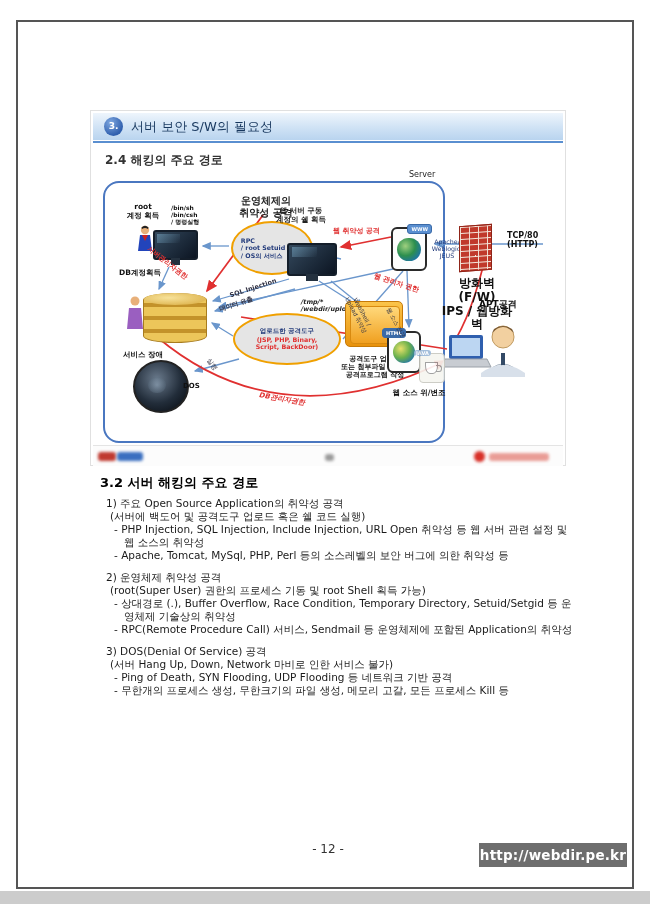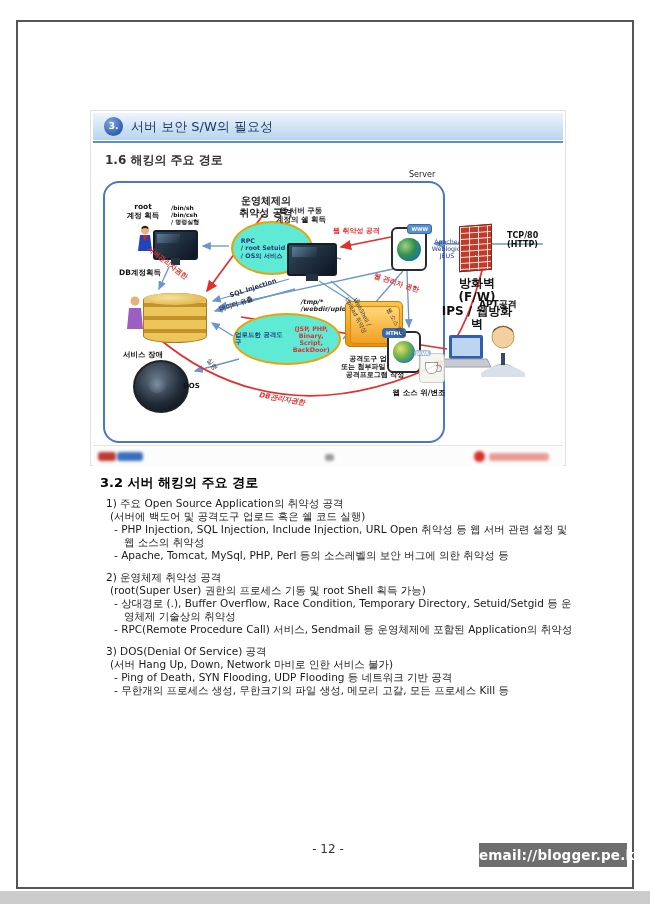--- a/index.html
+++ b/index.html
@@ -18,22 +18,22 @@
   .hdr-title { position:absolute; left:38px; top:0; height:27px; line-height:27px; font-size:13px; font-weight:normal; color:#17375e; }
   .hdr-line { position:absolute; left:2px; top:30px; right:2px; height:2px; background:#5a8fd0; }
   .subtitle { position:absolute; left:14px; top:41px; font-size:12px; font-weight:bold; color:#333; }
   .server-label { position:absolute; left:318px; top:59px; font-size:8px; color:#222; }
   .server-box { position:absolute; left:12px; top:70px; width:342px; height:262px; border:2px solid #4a77c0; border-radius:16px; }
 
   .dg { position:absolute; white-space:pre-line; line-height:1.15; }
   .b { font-weight:bold; } .ctr { text-align:center; } .red { color:#e03030; } .nv { color:#223a7a; }
   .lines { position:absolute; left:0; top:0; width:476px; height:356px; pointer-events:none; }
 
-  .ellipse { position:absolute; background:#5eead4; border:2px solid #f0a000; border-radius:50%;
-             display:flex; align-items:center; justify-content:center; }
+  .ellipse { position:absolute; background:#e5e5e5; border:2px solid #f0a000; border-radius:50%;
+             display:flex; flex-direction:column; align-items:center; justify-content:center; }
 
   .monitor { position:absolute; background:linear-gradient(135deg,#33485c,#0c1522); border:2px solid #141e2a; border-radius:3px; }
   .monitor:after { content:""; position:absolute; left:38%; bottom:-7px; width:24%; height:7px; background:#24313f; }
   .monitor:before { content:""; position:absolute; left:6%; top:8%; width:55%; height:35%;
                     background:linear-gradient(135deg,rgba(130,180,210,.5),transparent); }
 
   .doc { position:absolute; background:#fdfdfd; border:2px solid #2a2a2a; border-radius:6px; }
   .doc .globe { position:absolute; left:14%; top:22%; width:72%; height:58%; border-radius:50%;
                 background:radial-gradient(circle at 35% 35%,#9fd07f,#2d8f4e 45%,#1b6fb5 85%); }
   .doc .tag { position:absolute; top:-5px; right:-7px; background:#5a8fd0; color:#fff; font-size:5px; font-weight:bold;
@@ -84,21 +84,21 @@
 <div class="stage">
   <div class="page">
 
     <div class="slide">
 
       <div class="hdr">
         <div class="hdr-circle">3.</div>
         <div class="hdr-title">서버 보안 S/W의 필요성</div>
       </div>
       <div class="hdr-line"></div>
-      <div class="subtitle">1.6 해킹의 주요 경로</div>
+      <div class="subtitle">2.4 해킹의 주요 경로</div>
       <div class="server-label dg">Server</div>
       <div class="server-box"></div>
 
       <svg class="lines" viewBox="0 0 476 356">
         <defs>
           <marker id="aB" markerWidth="7" markerHeight="6" refX="6" refY="3" orient="auto">
             <path d="M7,3 L0,0 L0,6 Z" fill="#6a96cc"></path>
           </marker>
           <marker id="aR" markerWidth="7" markerHeight="6" refX="6" refY="3" orient="auto">
             <path d="M7,3 L0,0 L0,6 Z" fill="#e03030"></path>
@@ -253,17 +253,17 @@
 
       <div class="item">
         <div class="item-title">3)  DOS(Denial Of Service) 공격</div>
         <div class="item-sub">(서버 Hang Up, Down, Network 마비로 인한 서비스 불가)</div>
         <div class="bullet">-  Ping of Death, SYN Flooding, UDP Flooding 등 네트워크 기반 공격</div>
         <div class="bullet">-  무한개의 프로세스 생성, 무한크기의 파일 생성, 메모리 고갈, 모든 프로세스 Kill 등</div>
       </div>
     </div>
 
     <div class="page-number">-  12  -</div>
-    <div class="url-badge">email://blogger.pe.kr</div>
+    <div class="url-badge">http://webdir.pe.kr</div>
   </div>
 
   <div class="bottom-strip"></div>
 </div>
 
 </body></html>

